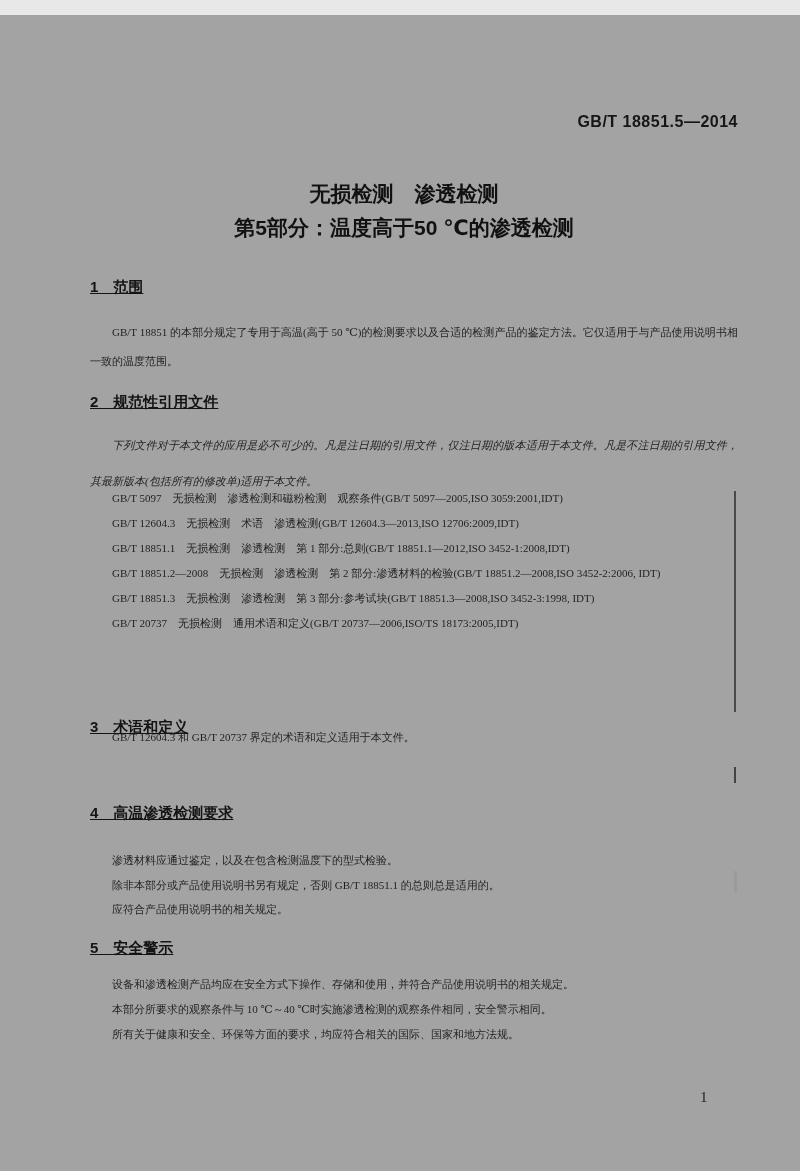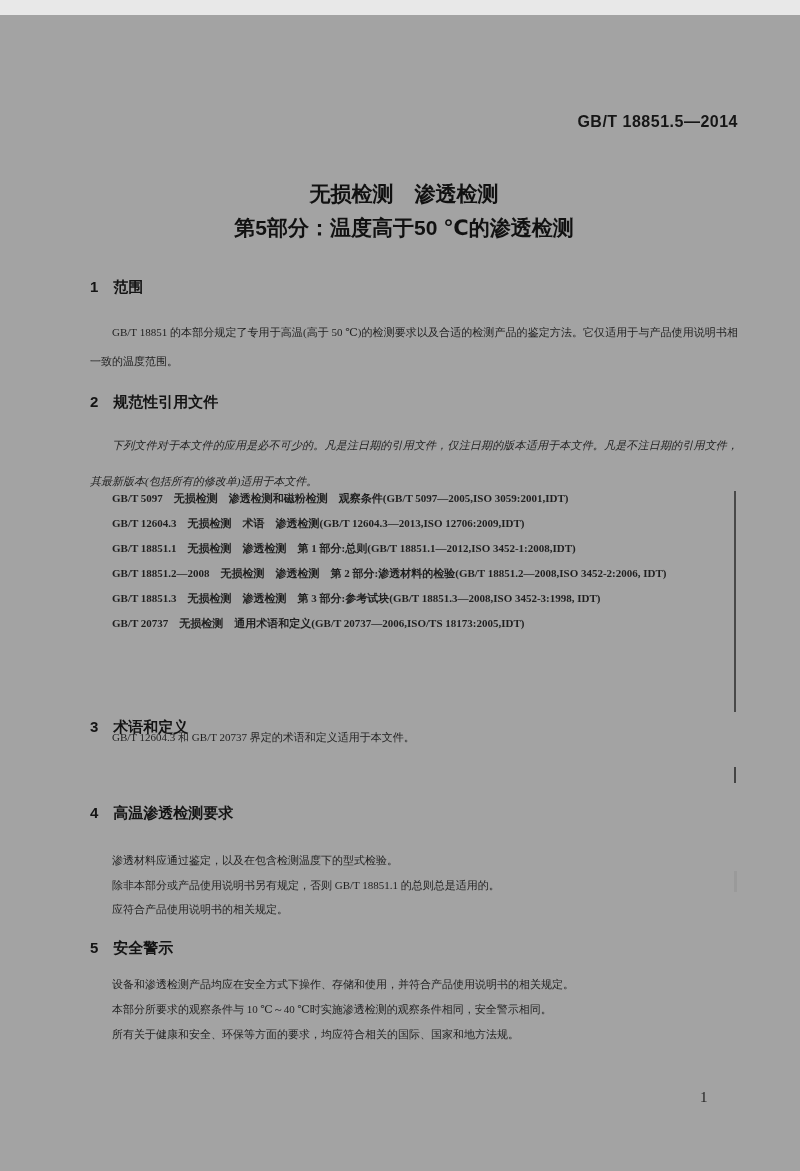--- a/index.html
+++ b/index.html
@@ -39,35 +39,36 @@
     color: #111;
   }
   .sec-head {
     position: absolute;
     left: 90px;
     font-family: "Liberation Sans", "DejaVu Sans", sans-serif;
     font-weight: bold;
     font-size: 15px;
     color: #141414;
     white-space: nowrap;
+    text-decoration: underline;
   }
   .para, .para-block {
     position: absolute;
     left: 90px;
     width: 648px;
     font-size: 11px;
     color: #1f1f1f;
     text-align: justify;
   }
   .para p, .para-block p { margin: 0; text-indent: 2em; }
   .s1-head { top: 263px; }
   .s1-para { top: 303px; line-height: 29px; }
   .s2-head { top: 378px; }
   .s2-intro { top: 412px; line-height: 36px; font-style: italic; }
-  .s2-refs { top: 471px; line-height: 25px; font-weight: bold; }
+  .s2-refs { top: 471px; line-height: 25px; }
   .s3-head { top: 703px; }
   .s3-para { top: 710px; line-height: 25px; }
   .s4-head { top: 789px; }
   .s4-paras { top: 833px; line-height: 24.5px; }
   .s5-head { top: 924px; }
   .s5-paras { top: 957px; line-height: 25px; }
   .page-number {
     position: absolute;
     top: 1074px;
     left: 700px;

